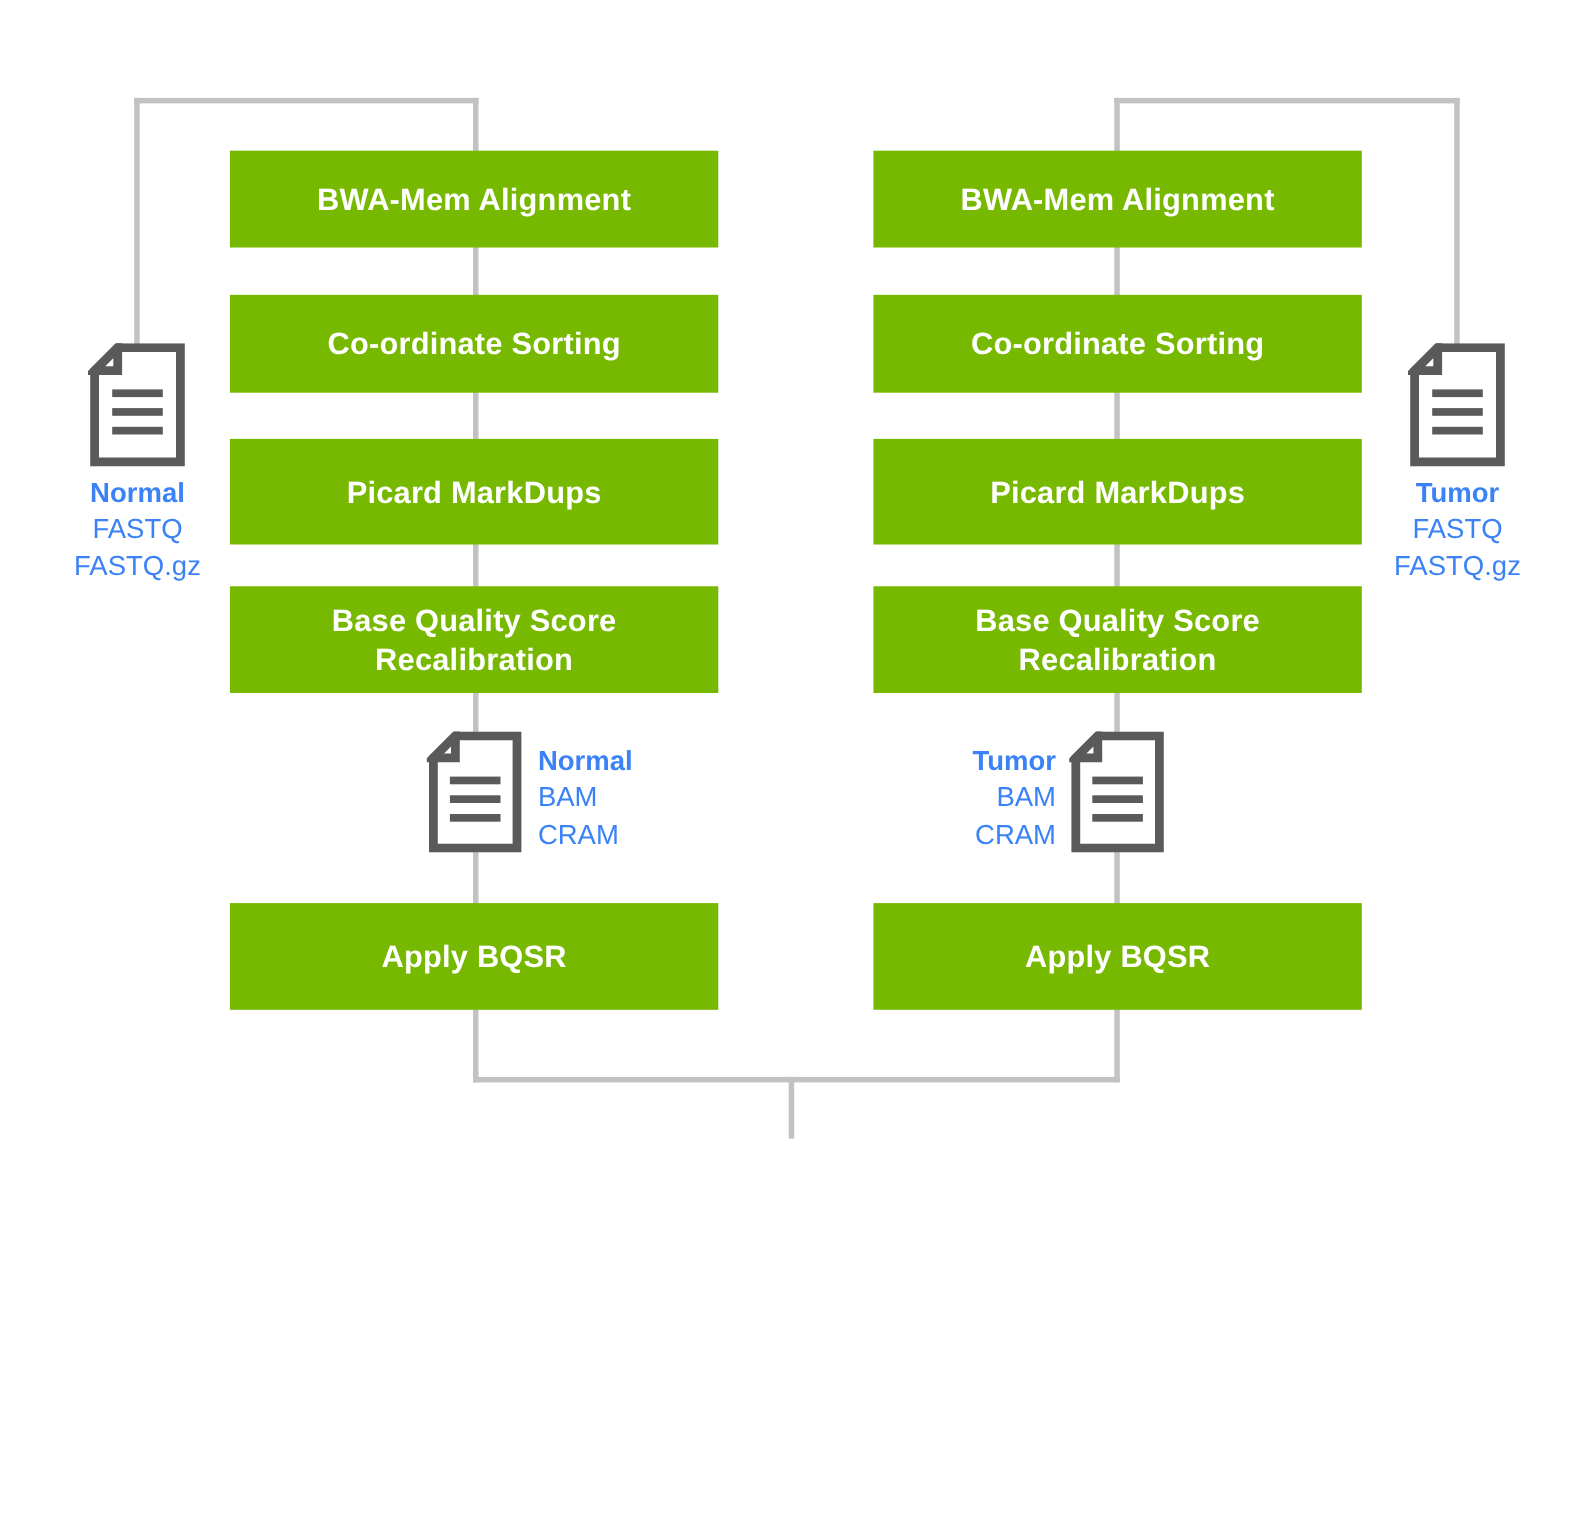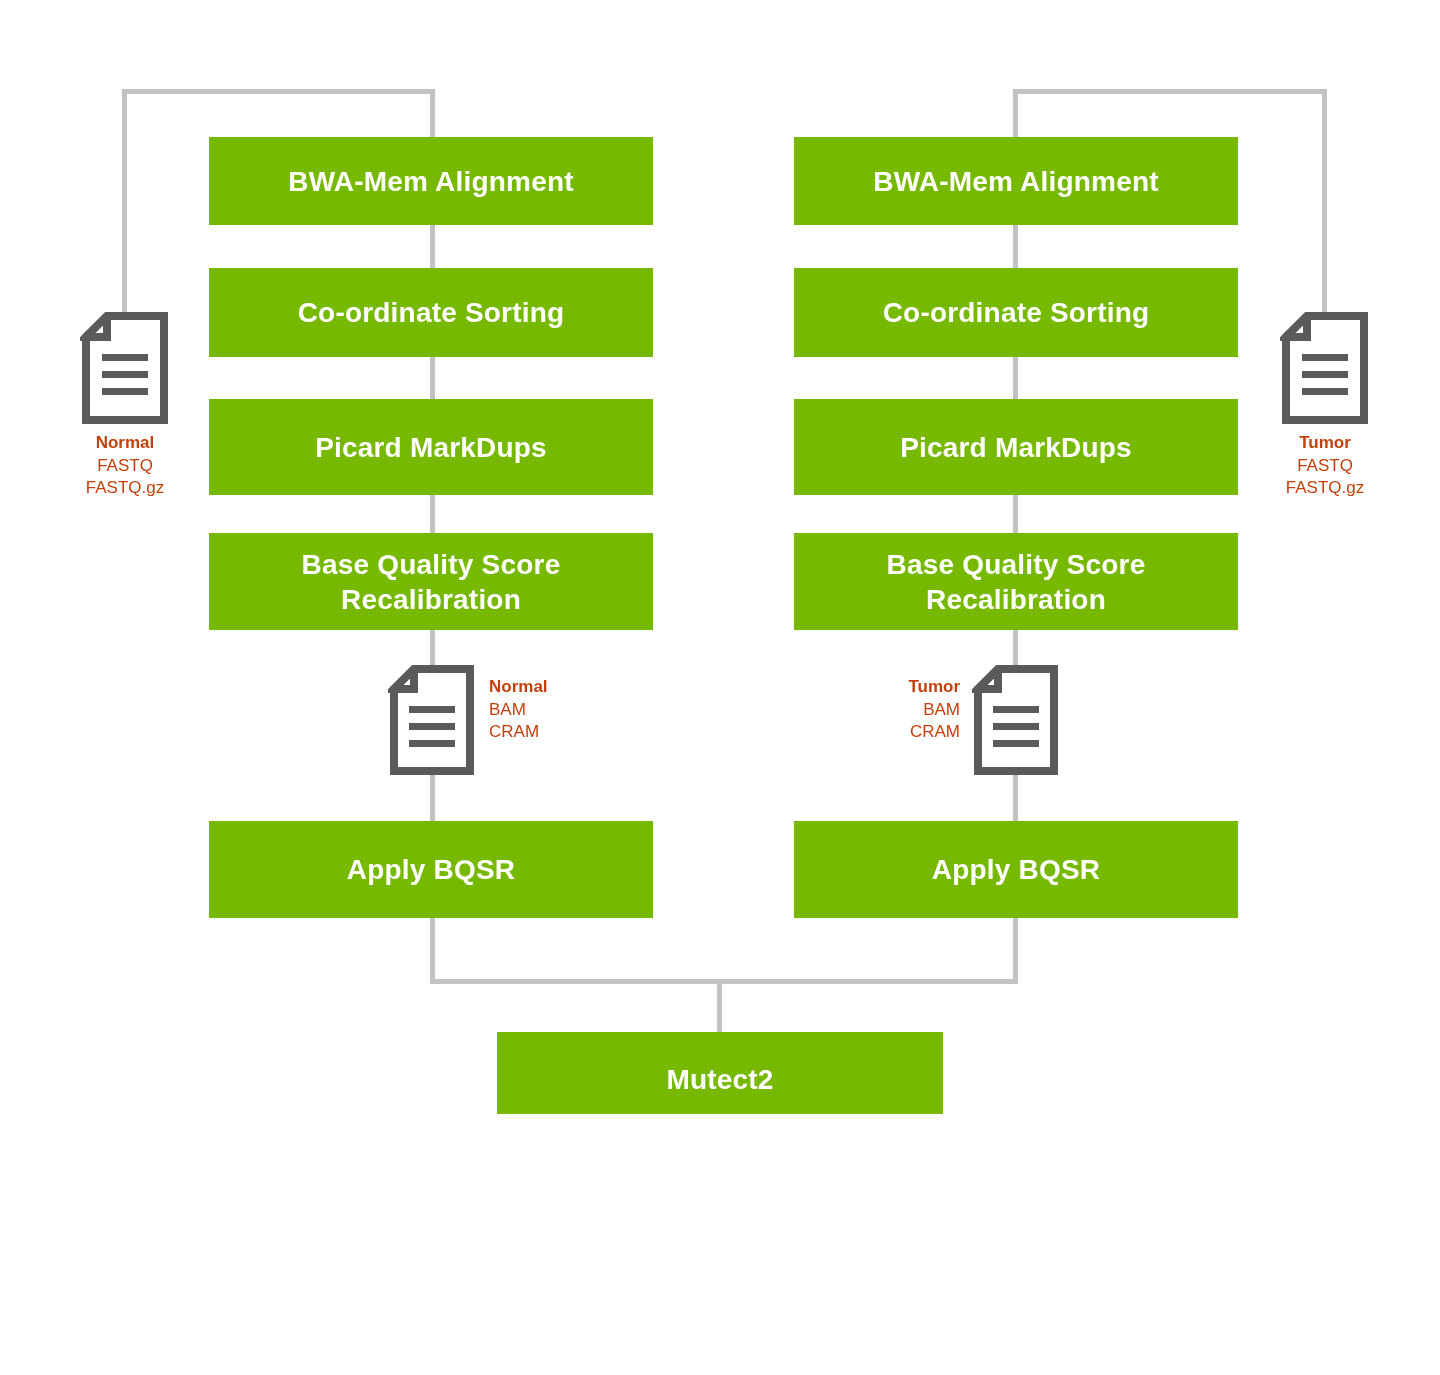--- a/index.html
+++ b/index.html
@@ -40,22 +40,22 @@
     padding: 4px 10px;
   }
   
   .fileicon {
     position: absolute;
   }
   .fileicon svg { display: block; }
   
   .flabel {
     position: absolute;
-    color: #c2410c;
-    font-size: 17px;
+    color: #3b82f6;
+    font-size: 25px;
     line-height: 1.33;
     white-space: nowrap;
   }
   .flabel .strong { font-weight: bold; display: block; }
   .flabel .reg { font-weight: normal; display: block; }
   .flabel.center { text-align: center; }
   .flabel.left  { text-align: left; }
   .flabel.right { text-align: right; }
 </style>
 </head>
@@ -120,23 +120,20 @@
     <span>
       <span>Base Quality Score</span><br>
       <span>Recalibration</span>
     </span>
   </div>
 
   <div class="pbox" style="left:794px; top:821px; width:444px; height:97px;">
     <span>Apply BQSR</span>
   </div>
 
-  <div class="pbox" style="left:497px; top:1032px; width:446px; height:94px;">
-    <span>Mutect2</span>
-  </div>
 
   <div class="fileicon" style="left:80px; top:312px; width:90px; height:112px;">
     <svg width="90" height="112" viewBox="0 0 90 112" xmlns="http://www.w3.org/2000/svg">
       <path d="M27 4 H84 V108 H6 V25 Z" fill="#ffffff" stroke="#5a5a5a" stroke-width="8" stroke-linejoin="miter"></path>
       <path d="M27 4 V25 H6 Z" fill="#ffffff" stroke="#5a5a5a" stroke-width="8" stroke-linejoin="miter"></path>
       <rect x="22" y="42" width="46" height="7" fill="#5a5a5a"></rect>
       <rect x="22" y="59" width="46" height="7" fill="#5a5a5a"></rect>
       <rect x="22" y="76" width="46" height="7" fill="#5a5a5a"></rect>
     </svg>
   </div>

